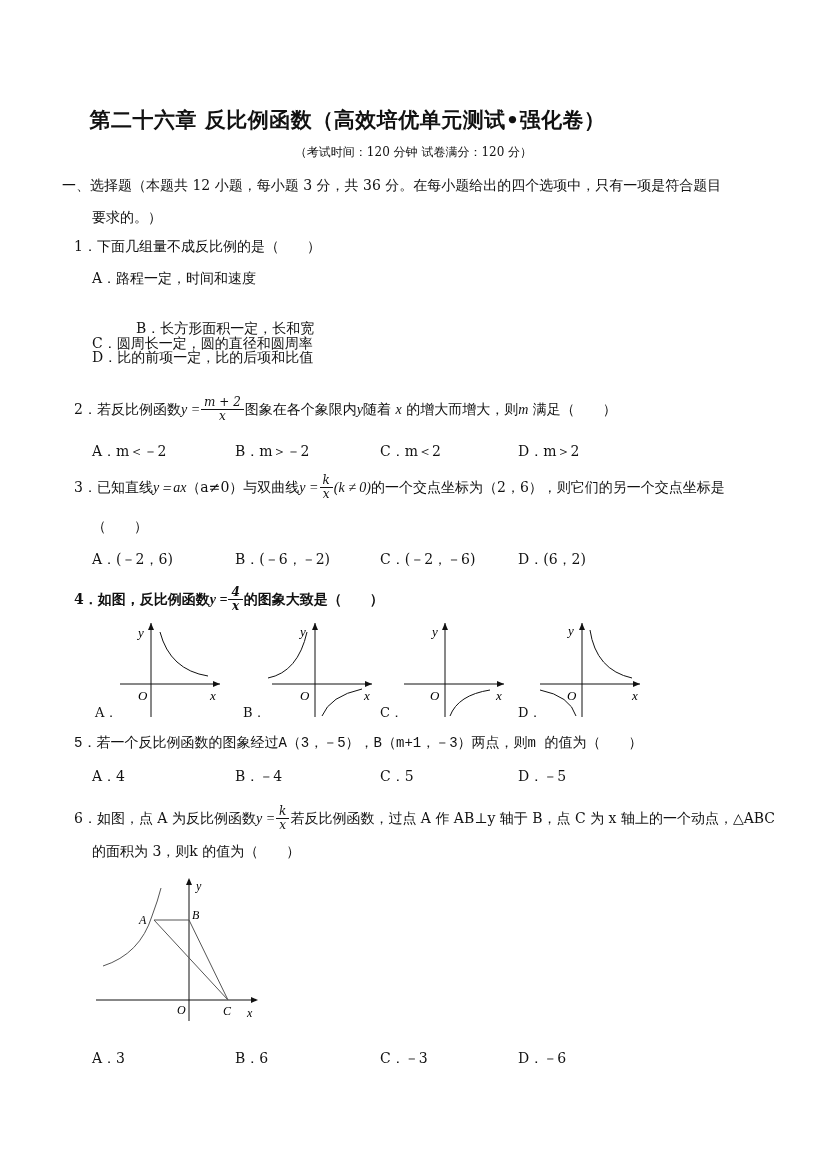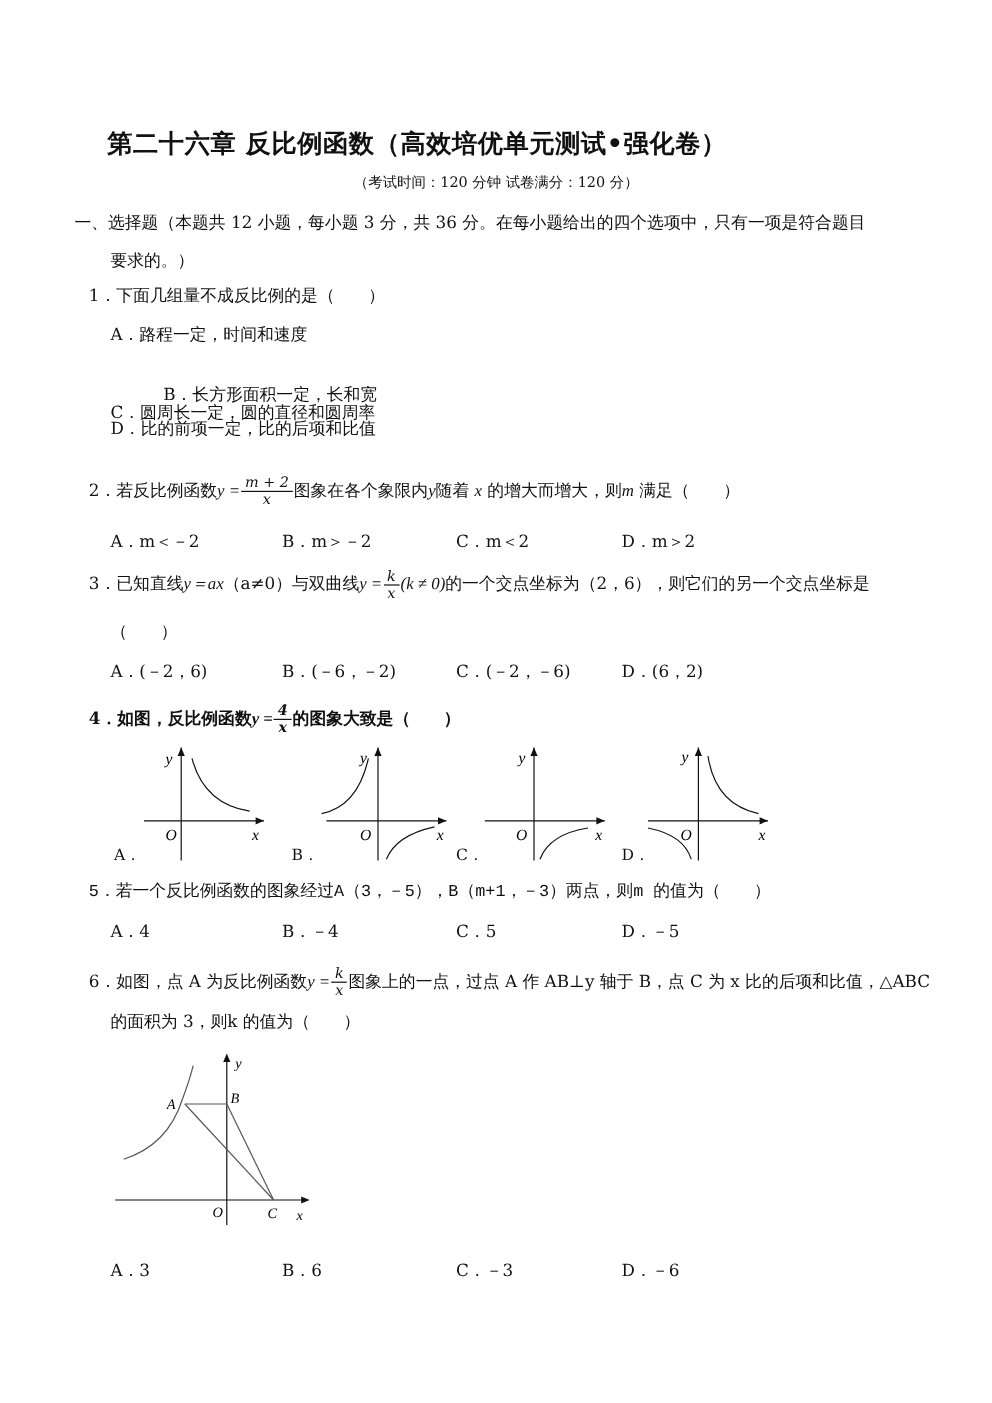--- a/index.html
+++ b/index.html
@@ -117,21 +117,21 @@
     <span>5．</span><span>若一个反比例函数的图象经过A（3，－5），B（m+1，－3）两点，则m 的值为（　　）</span>
   </div>
   <div class="opt" style="left:92px;top:768px;">A．4</div>
   <div class="opt" style="left:235px;top:768px;">B．－4</div>
   <div class="opt" style="left:380px;top:768px;">C．5</div>
   <div class="opt" style="left:518px;top:768px;">D．－5</div>
 </div>
 
 <div>
   <div class="abs line" style="left:74px;top:805px;">
-    <span>6．</span><span>如图，点 A 为反比例函数</span><span class="it">y =</span><span class="frac"><span class="num">k</span><span class="den">x</span></span><span>图象上的一点，过点 A 作 AB⊥y 轴于 B，点 C 为 x 比的后项和比值，△ABC</span>
+    <span>6．</span><span>如图，点 A 为反比例函数</span><span class="it">y =</span><span class="frac"><span class="num">k</span><span class="den">x</span></span><span>若反比例函数，过点 A 作 AB⊥y 轴于 B，点 C 为 x 轴上的一个动点，△ABC</span>
   </div>
   <div class="abs line" style="left:92px;top:843px;text-align:right;">的面积为 3，则k 的值为（　　）</div>
 
   <svg class="abs" style="left:92px;top:876px;" width="180" height="145">
     <line x1="4" y1="124" x2="164" y2="124" stroke="#111" stroke-width="1"></line>
     <polygon points="166,124 159,121 159,127" fill="#111"></polygon>
     <line x1="97" y1="145" x2="97" y2="4" stroke="#111" stroke-width="1"></line>
     <polygon points="97,2 94,9 100,9" fill="#111"></polygon>
     <path d="M11,90 Q48,78 60,40 Q66,24 69,12" fill="none" stroke="#555" stroke-width="1"></path>
     <line x1="62" y1="44" x2="97" y2="44" stroke="#555" stroke-width="1"></line>

